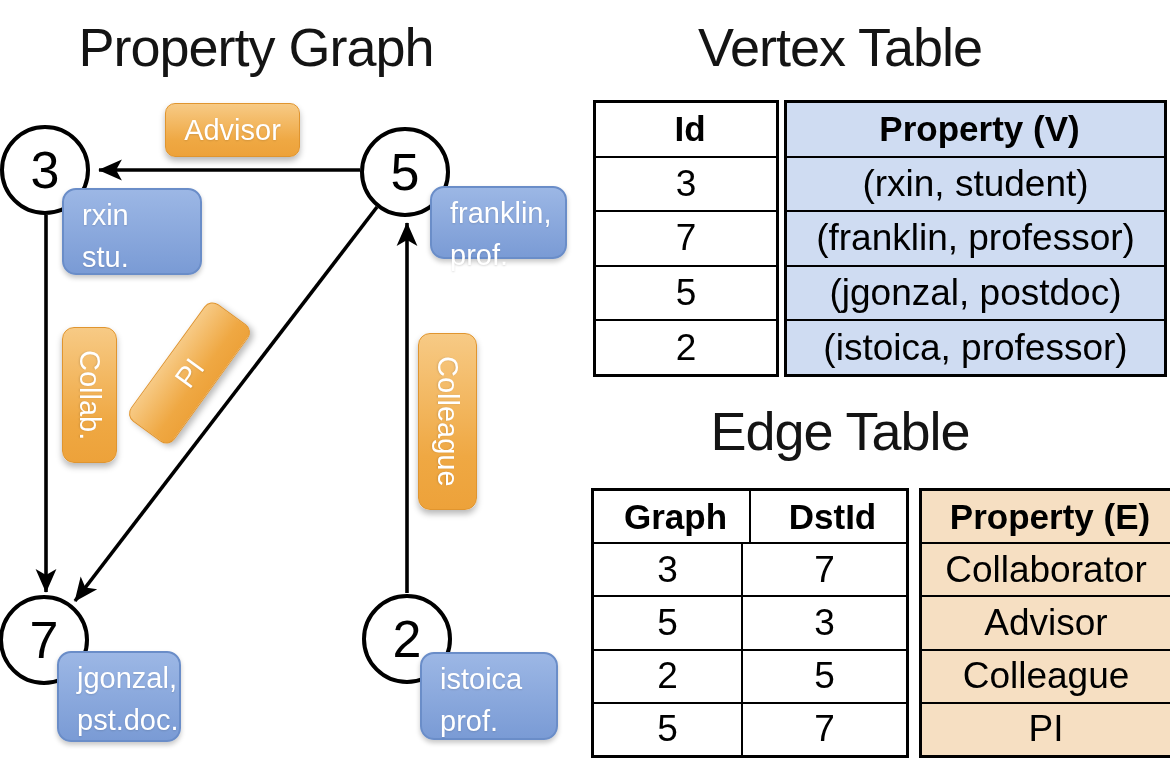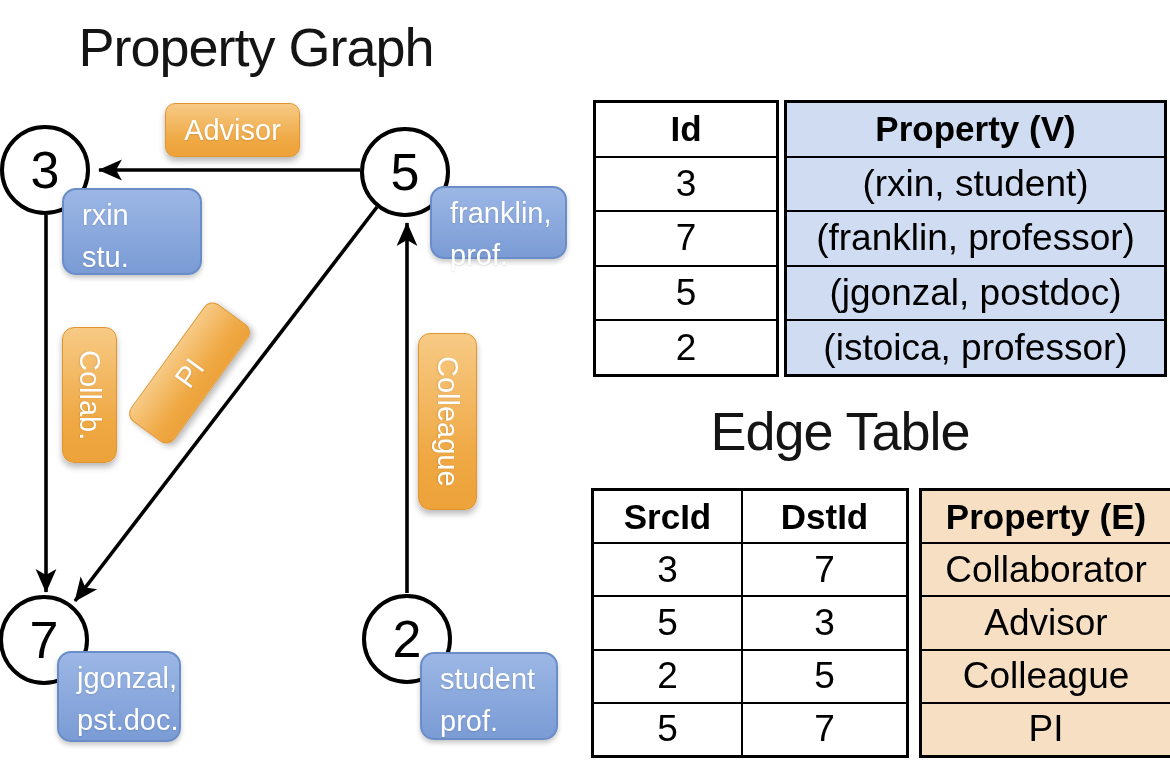--- a/index.html
+++ b/index.html
@@ -37,21 +37,21 @@
   .tbl{
     position:absolute;border:3px solid #000;box-sizing:border-box;
     display:flex;flex-direction:column;background:#fff;
   }
   .trow{flex:1;display:flex;align-items:stretch;border-bottom:2px solid #000;}
   .trow:last-child{border-bottom:none;}
   .tcell{
     flex:1;display:flex;align-items:center;justify-content:center;
     font-size:37px;color:#000;white-space:nowrap;
   }
-  .tcell.hdr{font-weight:bold;font-size:35px;}
+  .tcell.hdr{font-weight:bold;font-size:35px;padding-left:8px;}
   .tcell.divR{border-right:2px solid #000;}
   .fill-blue{background:#cfdcf2;}
   .fill-tan{background:#f6dfc2;}
   .c-src{flex:0 0 147px;}
   .c-dst{flex:1;}
 </style>
 </head>
 <body>
 
 <div class="canvas">
@@ -94,24 +94,25 @@
   </div>
   <div class="node-card" style="left:430px;top:186px;width:137px;height:73px;">
     <div>franklin,</div>
     <div>prof.</div>
   </div>
   <div class="node-card" style="left:57px;top:651px;width:124px;height:91px;">
     <div>jgonzal,</div>
     <div>pst.doc.</div>
   </div>
   <div class="node-card" style="left:420px;top:652px;width:138px;height:88px;">
-    <div>student</div>
+    <div>istoica</div>
     <div>prof.</div>
   </div>
 
+  <div class="title" style="left:553px;top:16px;width:574px;">Vertex Table</div>
 
   <div class="tbl" style="left:593px;top:100px;width:186px;height:277px;">
     <div class="trow">
         <div class="tcell hdr">Id</div>
       </div>
     <div class="trow">
         <div class="tcell">3</div>
       </div>
     <div class="trow">
         <div class="tcell">7</div>
@@ -139,21 +140,21 @@
       </div>
     <div class="trow">
         <div class="tcell fill-blue">(istoica, professor)</div>
       </div>
   </div>
 
   <div class="title" style="left:553px;top:400px;width:574px;">Edge Table</div>
 
   <div class="tbl" style="left:591px;top:488px;width:318px;height:270px;">
     <div class="trow">
-      <div class="tcell hdr divR c-src">SrcId</div>
+      <div class="tcell hdr divR c-src">Graph</div>
       <div class="tcell hdr c-dst">DstId</div>
     </div>
     <div class="trow">
       <div class="tcell divR c-src">3</div>
       <div class="tcell c-dst">7</div>
     </div>
     <div class="trow">
       <div class="tcell divR c-src">5</div>
       <div class="tcell c-dst">3</div>
     </div>

